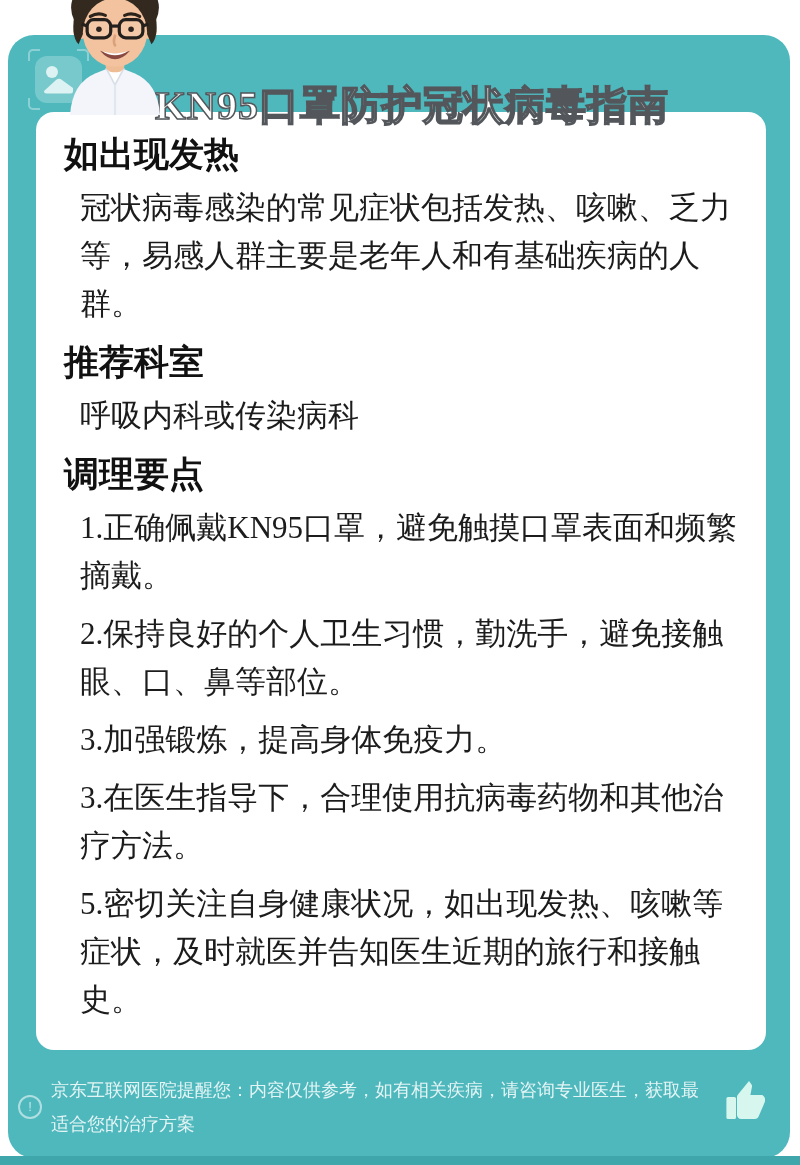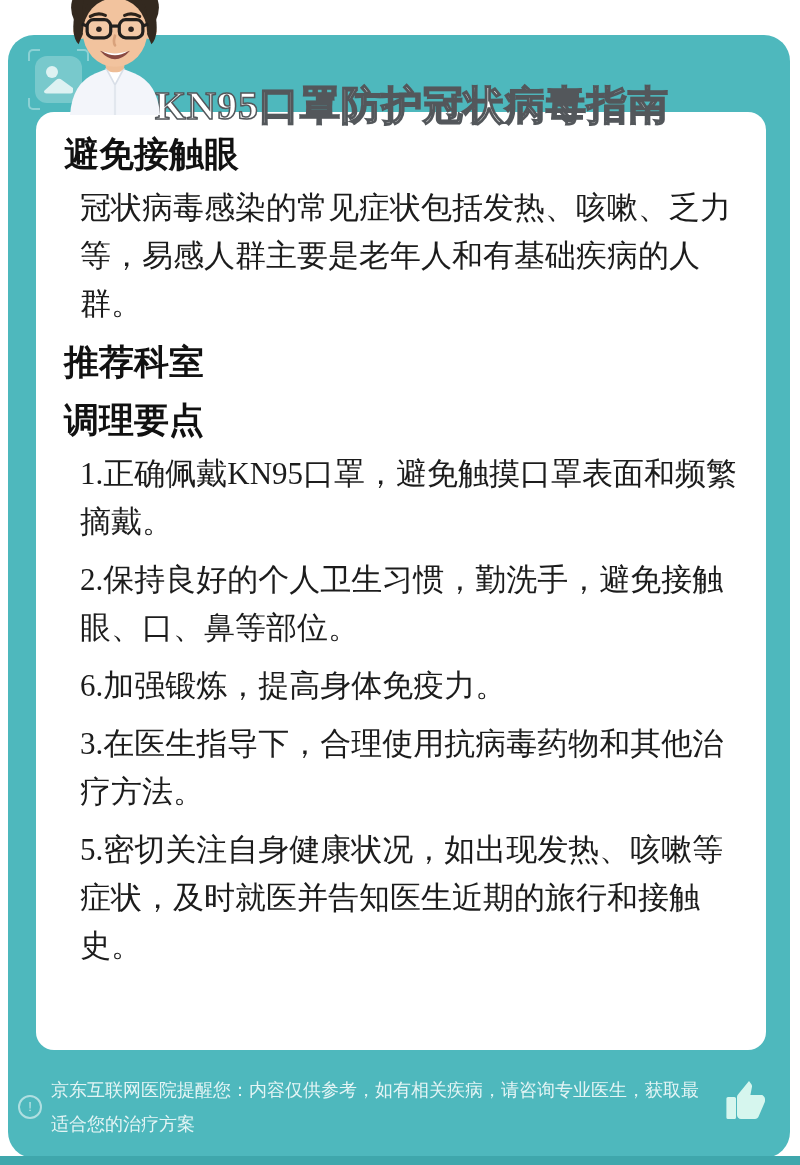--- a/index.html
+++ b/index.html
@@ -126,29 +126,30 @@
       <div class="corner c-br"></div>
       <svg width="47" height="47" viewBox="0 0 47 47">
         <circle cx="17" cy="16" r="6" fill="rgba(255,255,255,0.75)"></circle>
         <path d="M9,35 L21,24 Q24,21.5 27,24 L38,32 L38,35 Q38,37.5 35.5,37.5 L11.5,37.5 Q9,37.5 9,35 Z" fill="rgba(255,255,255,0.75)"></path>
       </svg>
     </div>
 
     <h1 class="title">KN95口罩防护冠状病毒指南</h1>
 
     <div class="card">
-      <h2>避免接触眼</h2>
+      <h2>如出现发热</h2>
       <p>冠状病毒感染的常见症状包括发热、咳嗽、乏力等，易感人群主要是老年人和有基础疾病的人群。</p>
 
       <h2>推荐科室</h2>
+      <p>呼吸内科或传染病科</p>
 
       <h2>调理要点</h2>
       <p>1.正确佩戴KN95口罩，避免触摸口罩表面和频繁摘戴。</p>
       <p>2.保持良好的个人卫生习惯，勤洗手，避免接触眼、口、鼻等部位。</p>
-      <p>6.加强锻炼，提高身体免疫力。</p>
+      <p>3.加强锻炼，提高身体免疫力。</p>
       <p>3.在医生指导下，合理使用抗病毒药物和其他治疗方法。</p>
       <p>5.密切关注自身健康状况，如出现发热、咳嗽等症状，及时就医并告知医生近期的旅行和接触史。</p>
     </div>
 
     <div class="footer">
       <div class="info-badge">!</div>
       <div class="disclaimer">京东互联网医院提醒您：内容仅供参考，如有相关疾病，请咨询专业医生，获取最适合您的治疗方案</div>
       <svg class="thumb" viewBox="0 0 24 24">
         <path d="M3.5 10 h3.2 q0.8 0 0.8 0.8 v9.4 q0 0.8 -0.8 0.8 h-3.2 q-0.8 0 -0.8 -0.8 v-9.4 q0 -0.8 0.8 -0.8 Z
                  M22 11c0-1.1-.9-2-2-2h-5.3l.8-4.1c.1-.5-.1-1-.4-1.4L14 2 8.6 8.6C8.2 9 8 9.5 8 10v9c0 1.1.9 2 2 2h7c.8 0 1.5-.5 1.8-1.2l3-7c.1-.2.2-.5.2-.8v-1z" fill="#d6f6ee"></path>

